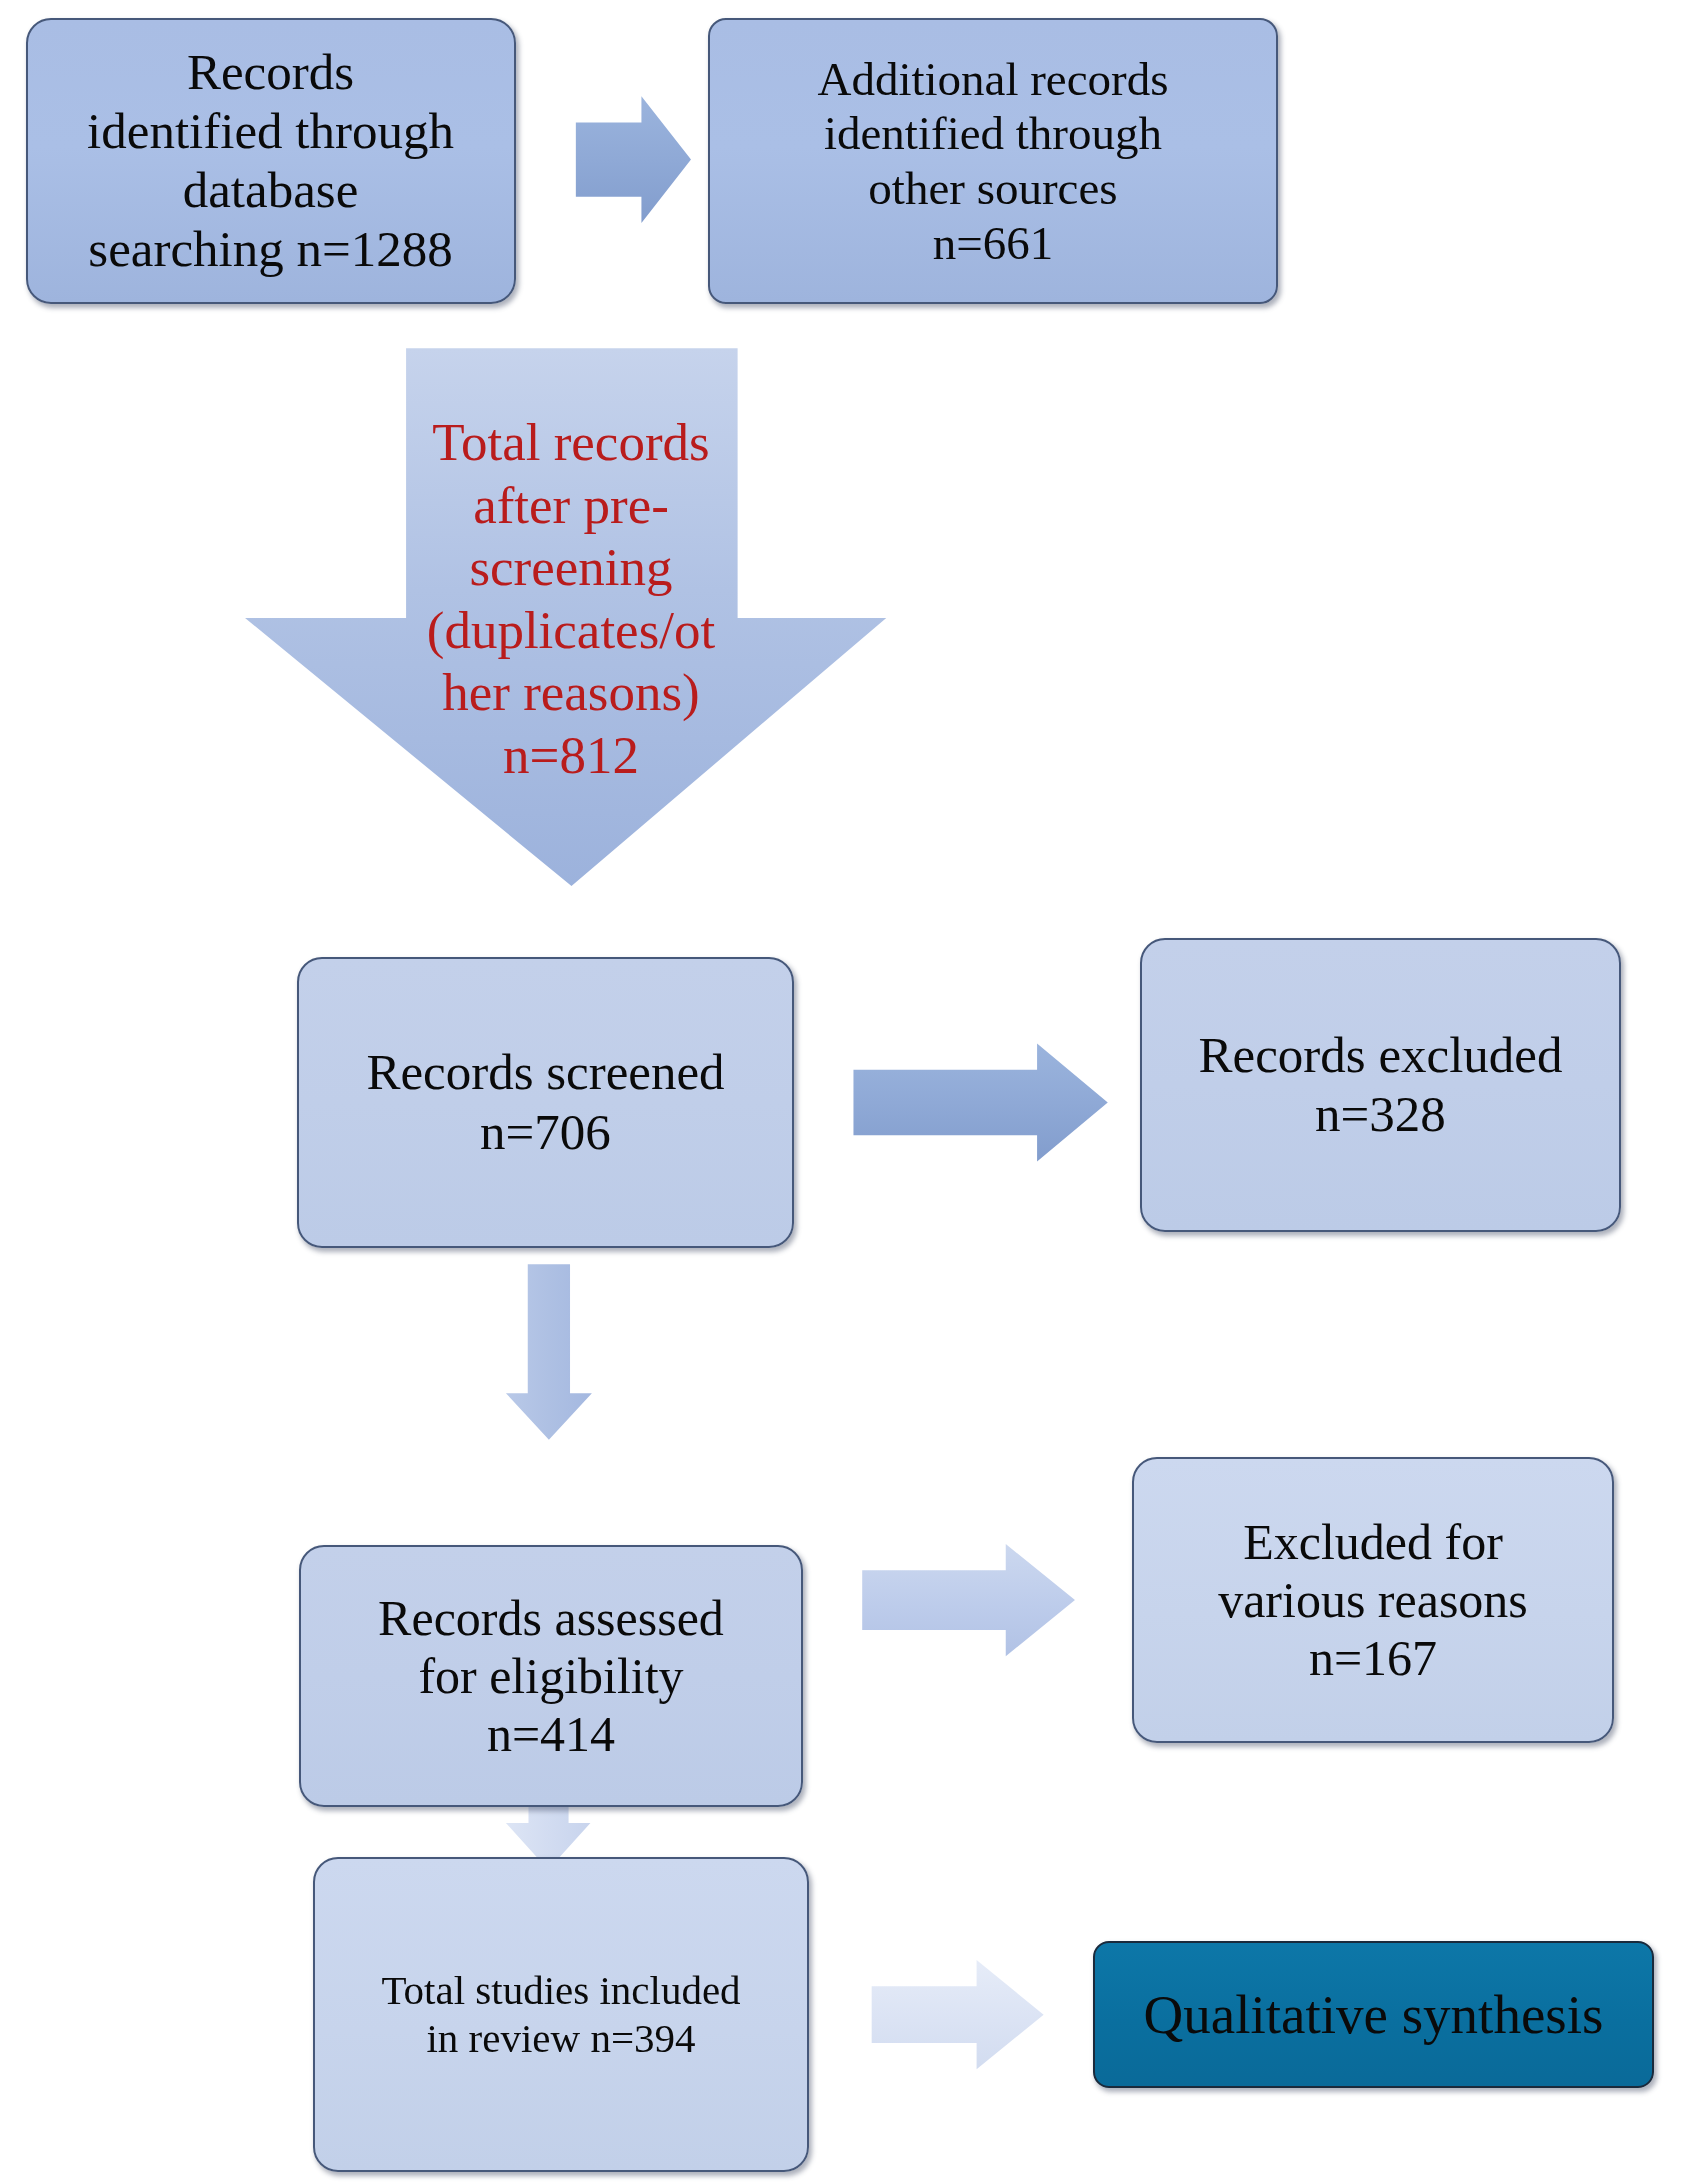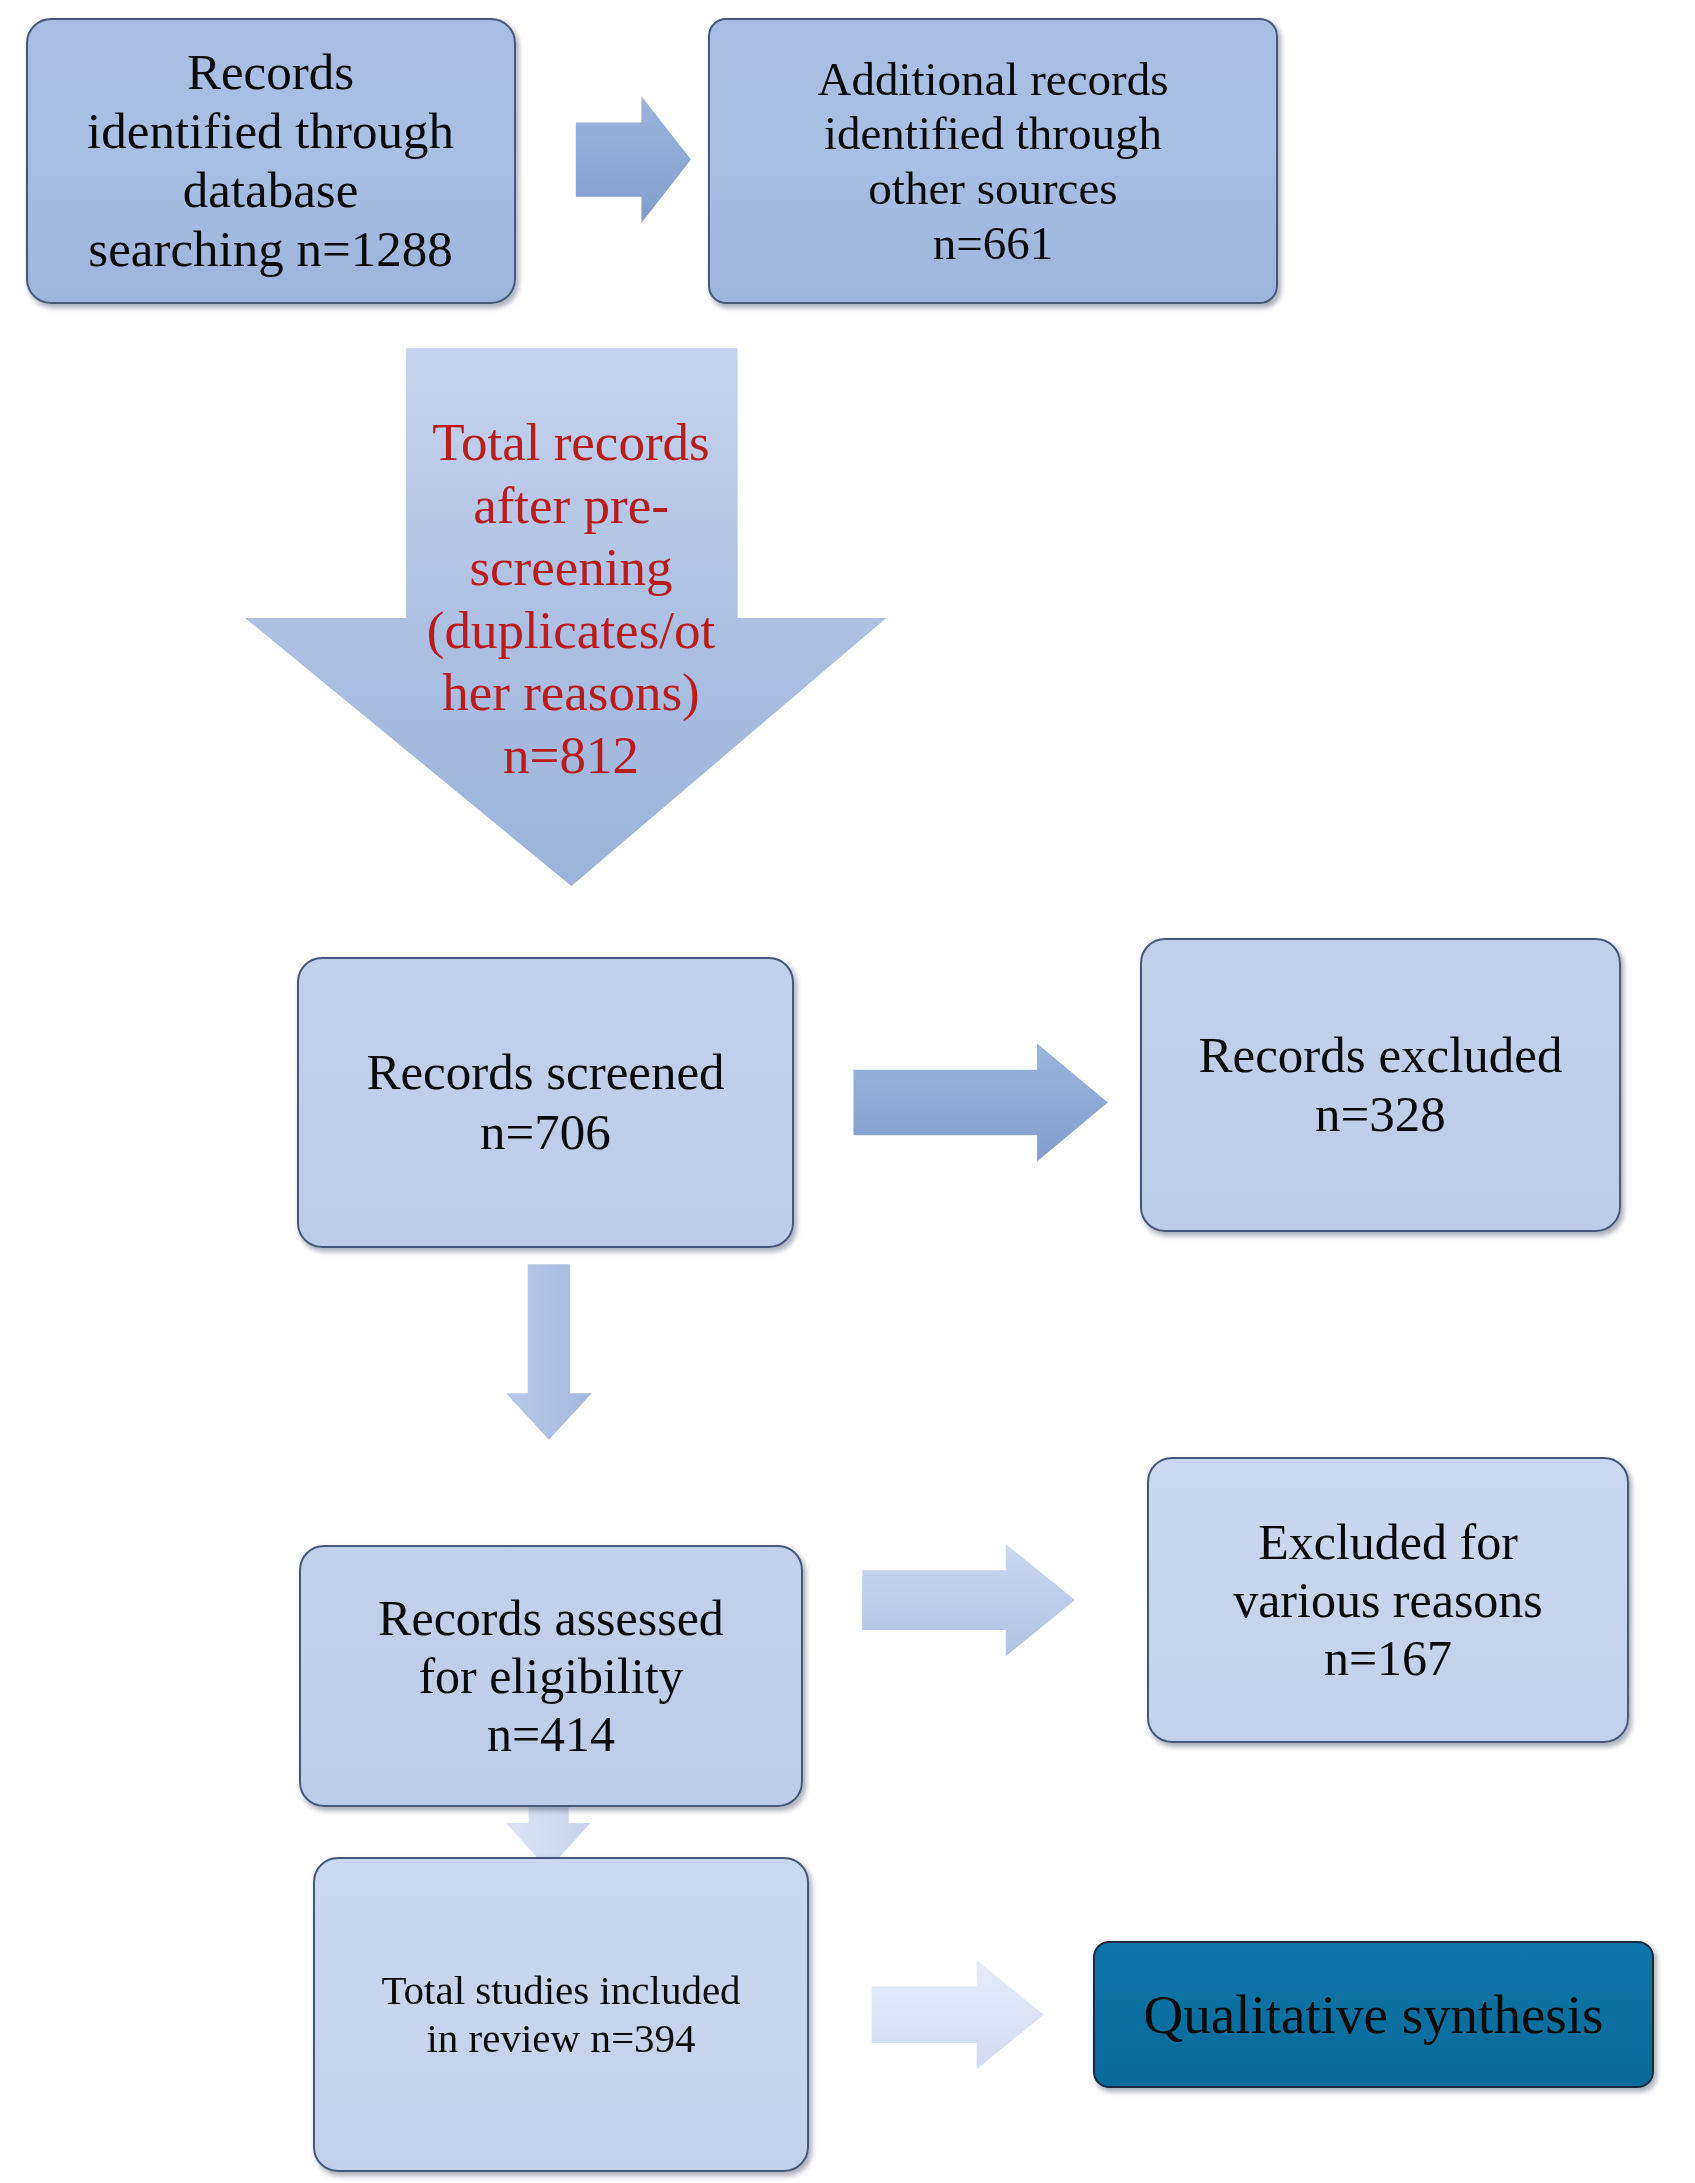--- a/index.html
+++ b/index.html
@@ -169,21 +169,21 @@
     <span class="txt">Records excluded
 n=328</span>
   </div>
 
   <div class="node fill-light" style="left:299px; top:1545px; width:504px; height:262px; font-size:50px;">
     <span class="txt">Records assessed
 for eligibility
 n=414</span>
   </div>
 
-  <div class="node fill-lighter" style="left:1132px; top:1457px; width:482px; height:286px; font-size:50px;margin-left:15px;">
+  <div class="node fill-lighter" style="left:1132px; top:1457px; width:482px; height:286px; font-size:50px;">
     <span class="txt">Excluded for
 various reasons
 n=167</span>
   </div>
 
   <div class="node fill-lighter" style="left:313px; top:1857px; width:496px; height:315px; font-size:41px;">
     <span class="txt">Total studies included
 in review n=394</span>
   </div>
 

